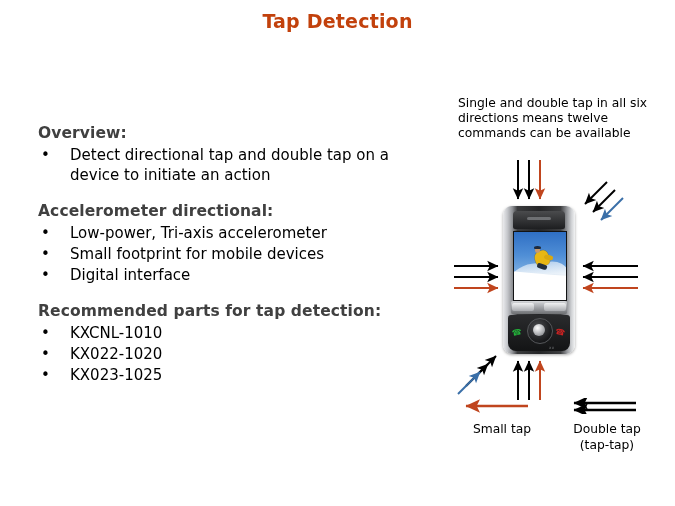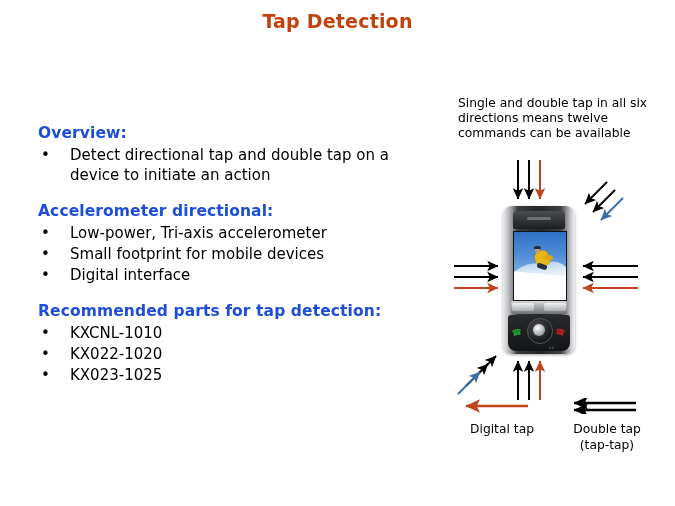--- a/index.html
+++ b/index.html
@@ -35,21 +35,21 @@
     position: absolute;
     left: 38px;
     top: 124px;
     width: 400px;
   }
   .section { margin-bottom: 17px; }
   .section:last-child { margin-bottom: 1px; }
   .section-heading {
     font-size: 15.5px;
     font-weight: bold;
-    color: #1d4ed8;
+    color: #404040;
     margin-bottom: 3px;
     letter-spacing: 0.1px;
   }
   ul.bullets {
     list-style: none;
     margin: 0;
     padding: 0;
   }
   ul.bullets li {
     position: relative;
@@ -398,21 +398,21 @@
 
   <div class="legend-item" id="legend-single">
     <svg class="legend-arrow" width="100" height="16" viewBox="0 0 100 16">
       <defs>
         <marker id="lh-orange" markerWidth="6" markerHeight="6" refX="5.4" refY="3" orient="auto" markerUnits="strokeWidth">
           <path d="M0,0.4 L5.6,3 L0,5.6 L1.3,3 Z" fill="#C0451E"></path>
         </marker>
       </defs>
       <line x1="76" y1="8" x2="14" y2="8" stroke="#C0451E" stroke-width="2.6" marker-end="url(#lh-orange)"></line>
     </svg>
-    <div class="legend-label">Digital tap</div>
+    <div class="legend-label">Small tap</div>
   </div>
 
   <div class="legend-item" id="legend-double">
     <svg class="legend-arrow" width="110" height="16" viewBox="0 0 110 16">
       <defs>
         <marker id="lh-black" markerWidth="6" markerHeight="6" refX="5.4" refY="3" orient="auto" markerUnits="strokeWidth">
           <path d="M0,0.4 L5.6,3 L0,5.6 L1.3,3 Z" fill="#000000"></path>
         </marker>
       </defs>
       <line x1="84" y1="5" x2="22" y2="5" stroke="#000000" stroke-width="2.6" marker-end="url(#lh-black)"></line>

